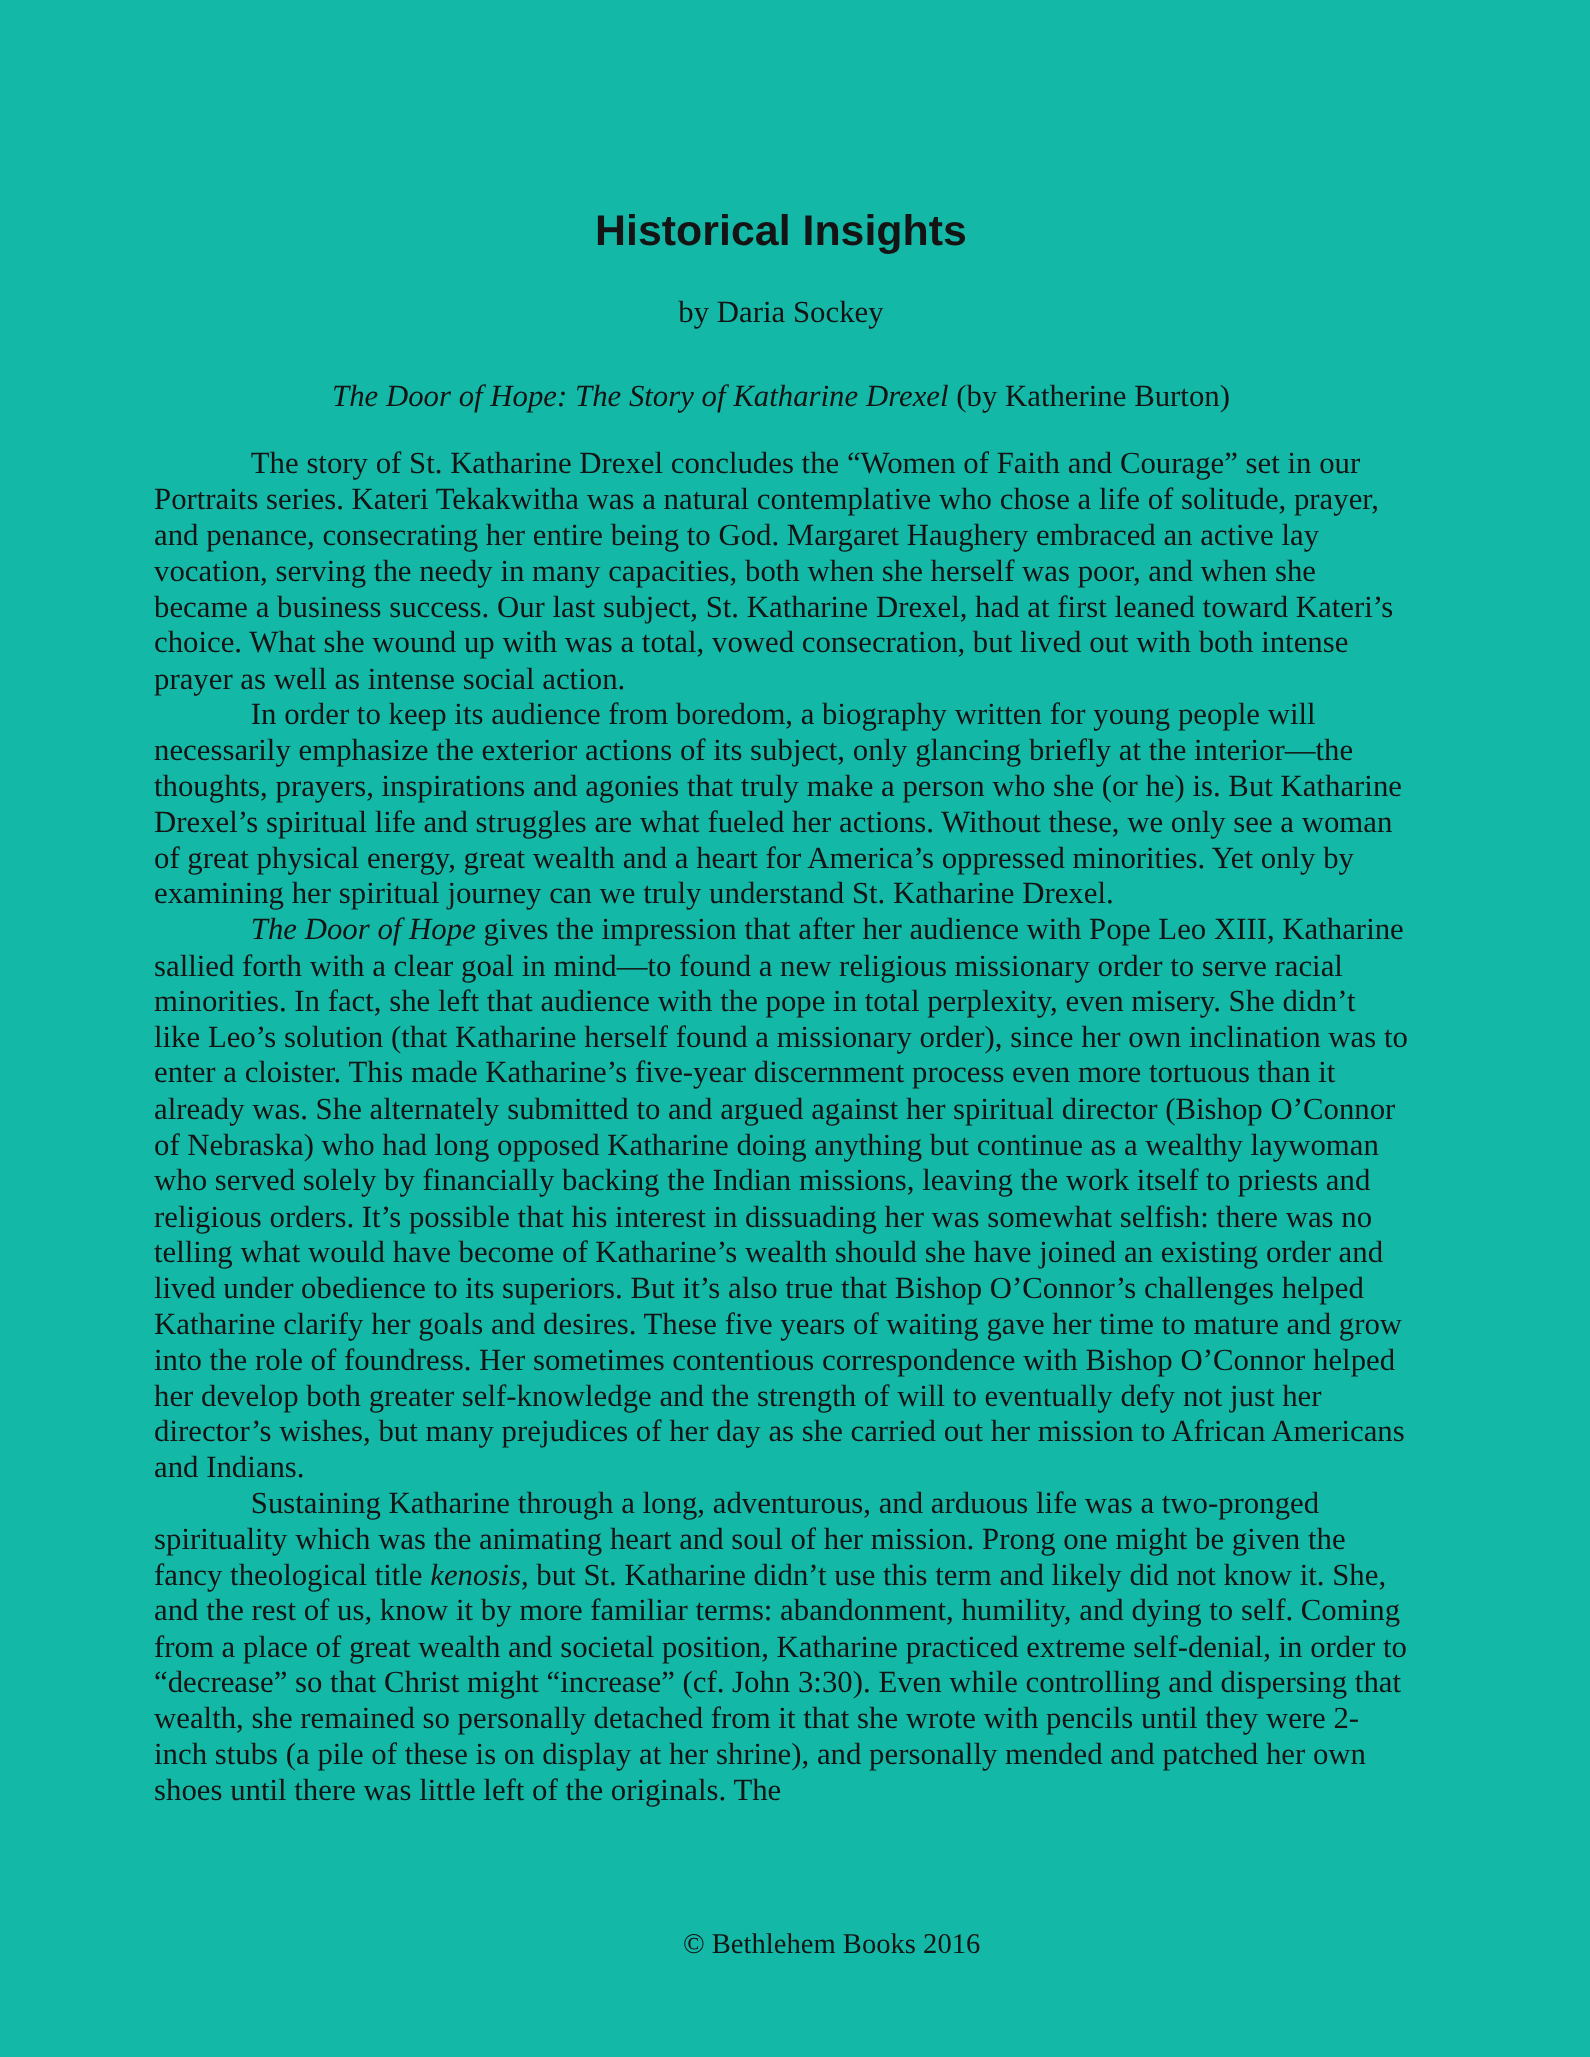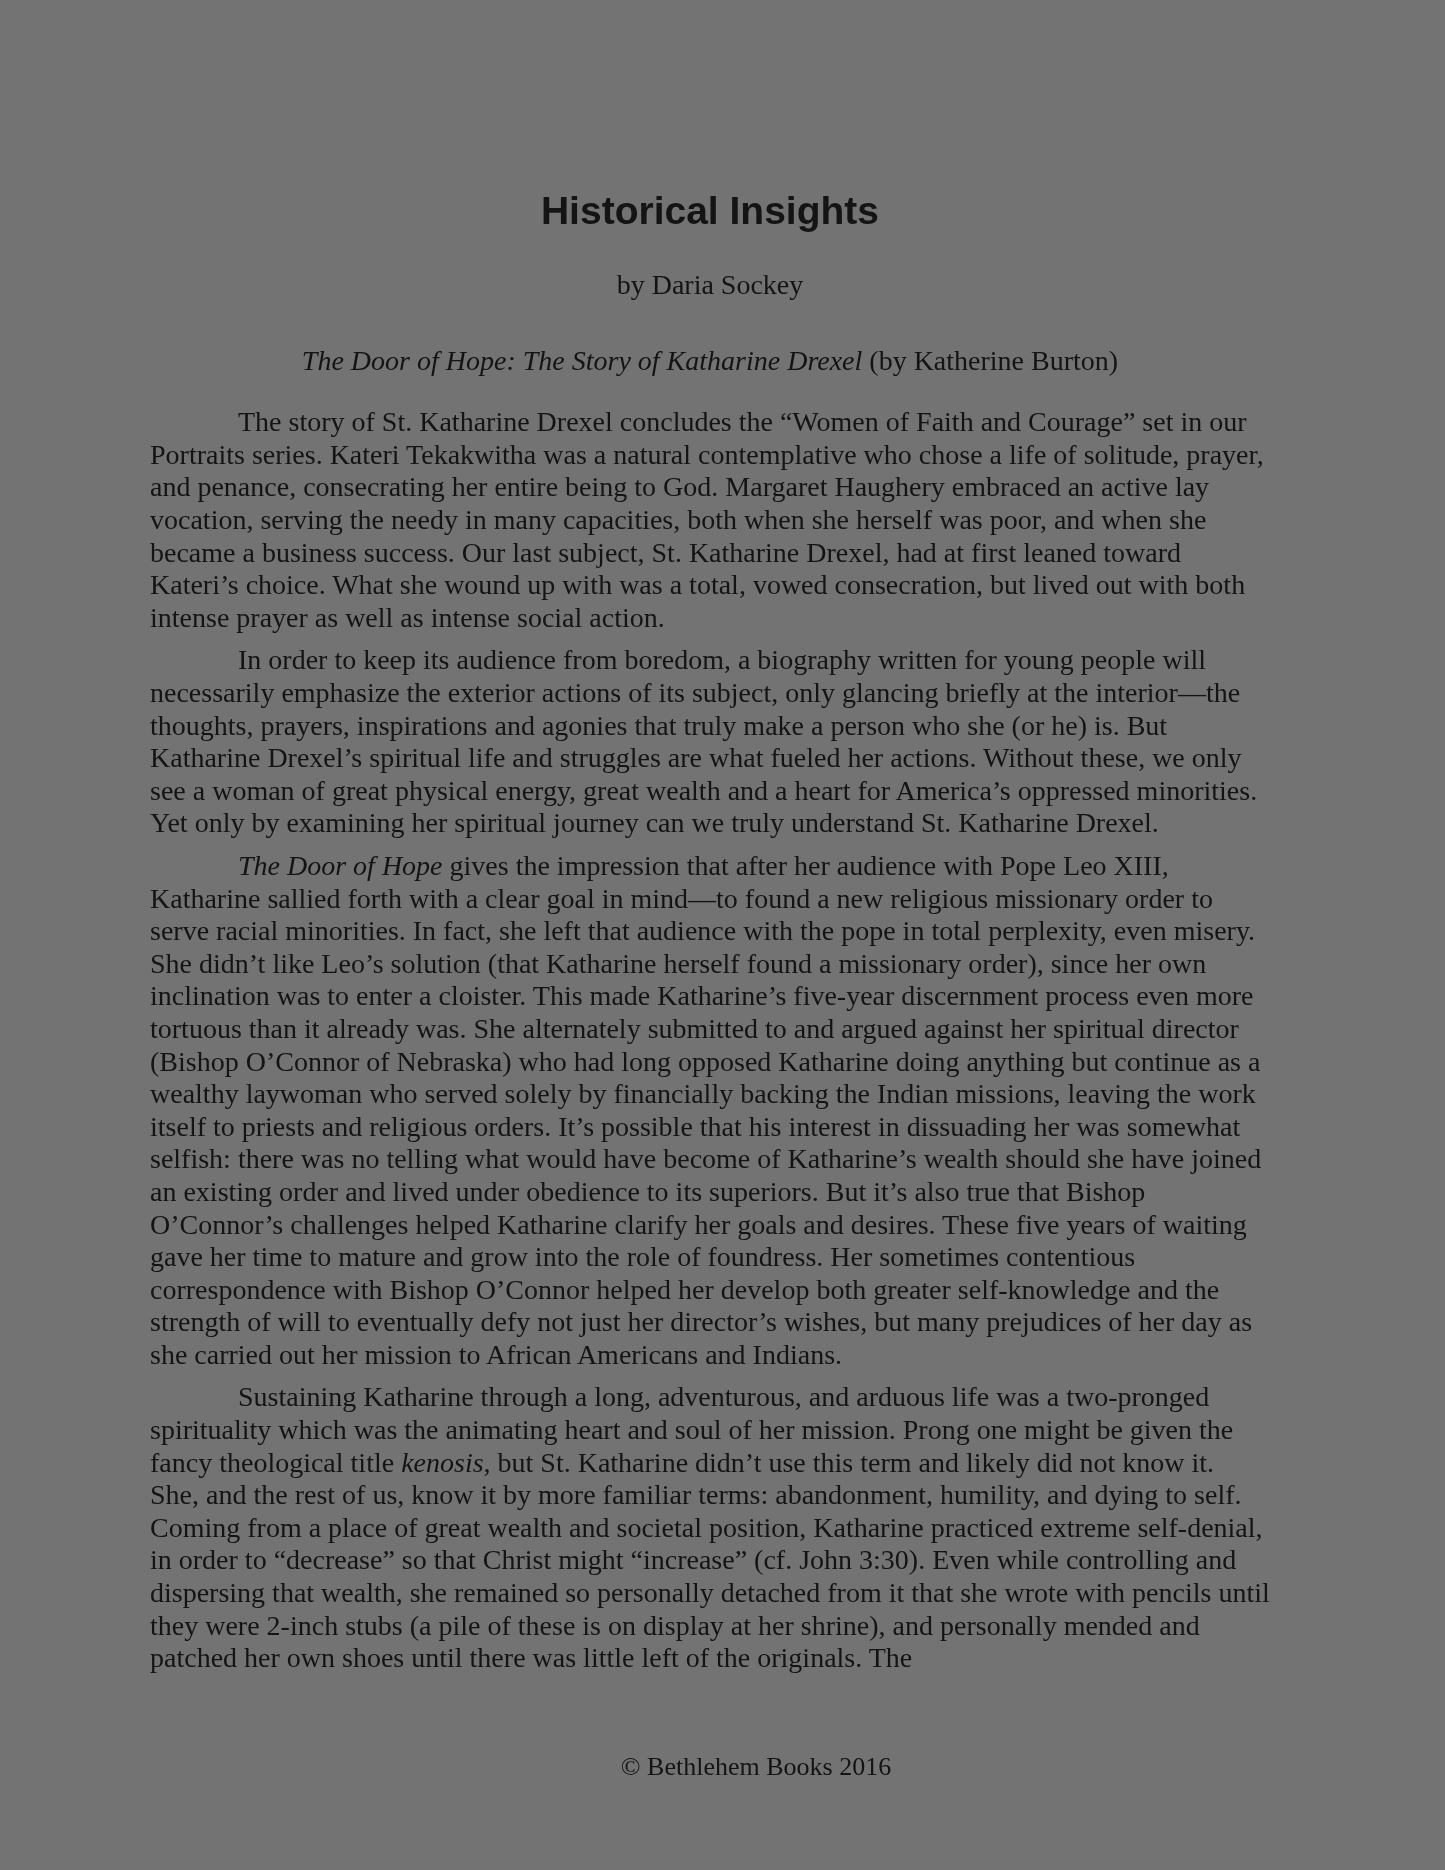--- a/index.html
+++ b/index.html
@@ -4,21 +4,21 @@
 <style>
   html, body {
     margin: 0;
     padding: 0;
     background: #ffffff;
   }
   .page {
     position: relative;
     width: 1445px;
     height: 1870px;
-    background: #737373;
+    background: #14b8a6;
     color: #141414;
     font-family: "Liberation Serif", "DejaVu Serif", serif;
     box-sizing: border-box;
     padding: 0 165px 0 140px;
     overflow: hidden;
   }
   .title {
     font-family: "Liberation Sans", "DejaVu Sans", sans-serif;
     font-weight: bold;
     font-size: 39px;
@@ -41,21 +41,21 @@
   }
   .i {
     font-style: italic;
   }
   .doc-body {
     margin-top: 29px;
   }
   .doc-body p {
     font-size: 28px;
     line-height: 32.6px;
-    margin: 10px;
+    margin: 0;
     text-indent: 88px;
     text-align: left;
   }
   .footer {
     position: absolute;
     left: 140px;
     right: 165px;
     top: 1752px;
     text-align: center;
     font-size: 26px;

